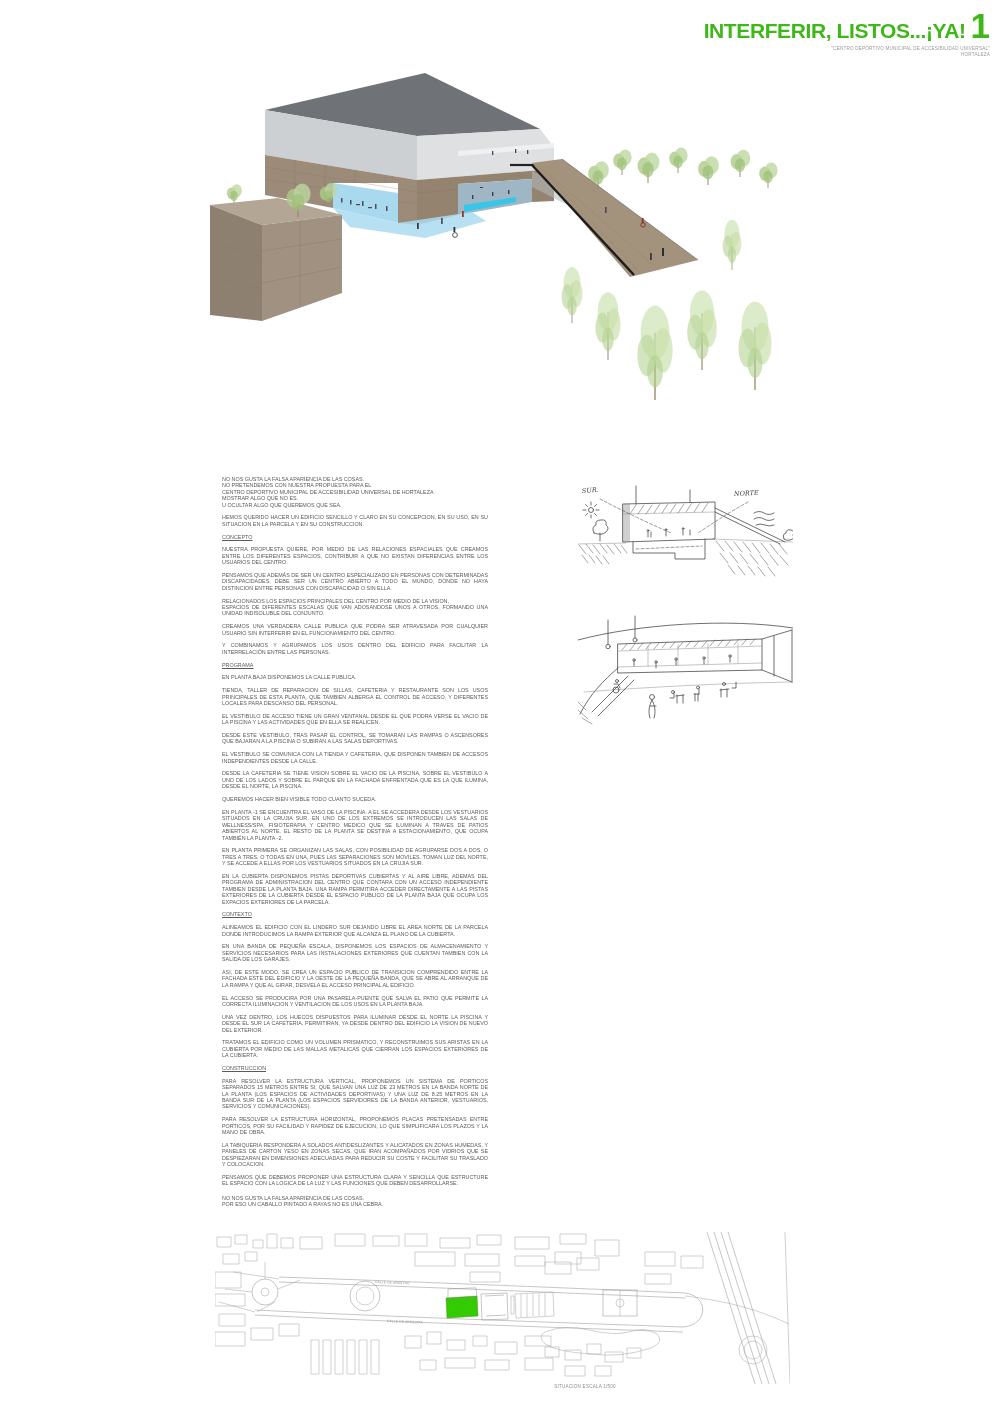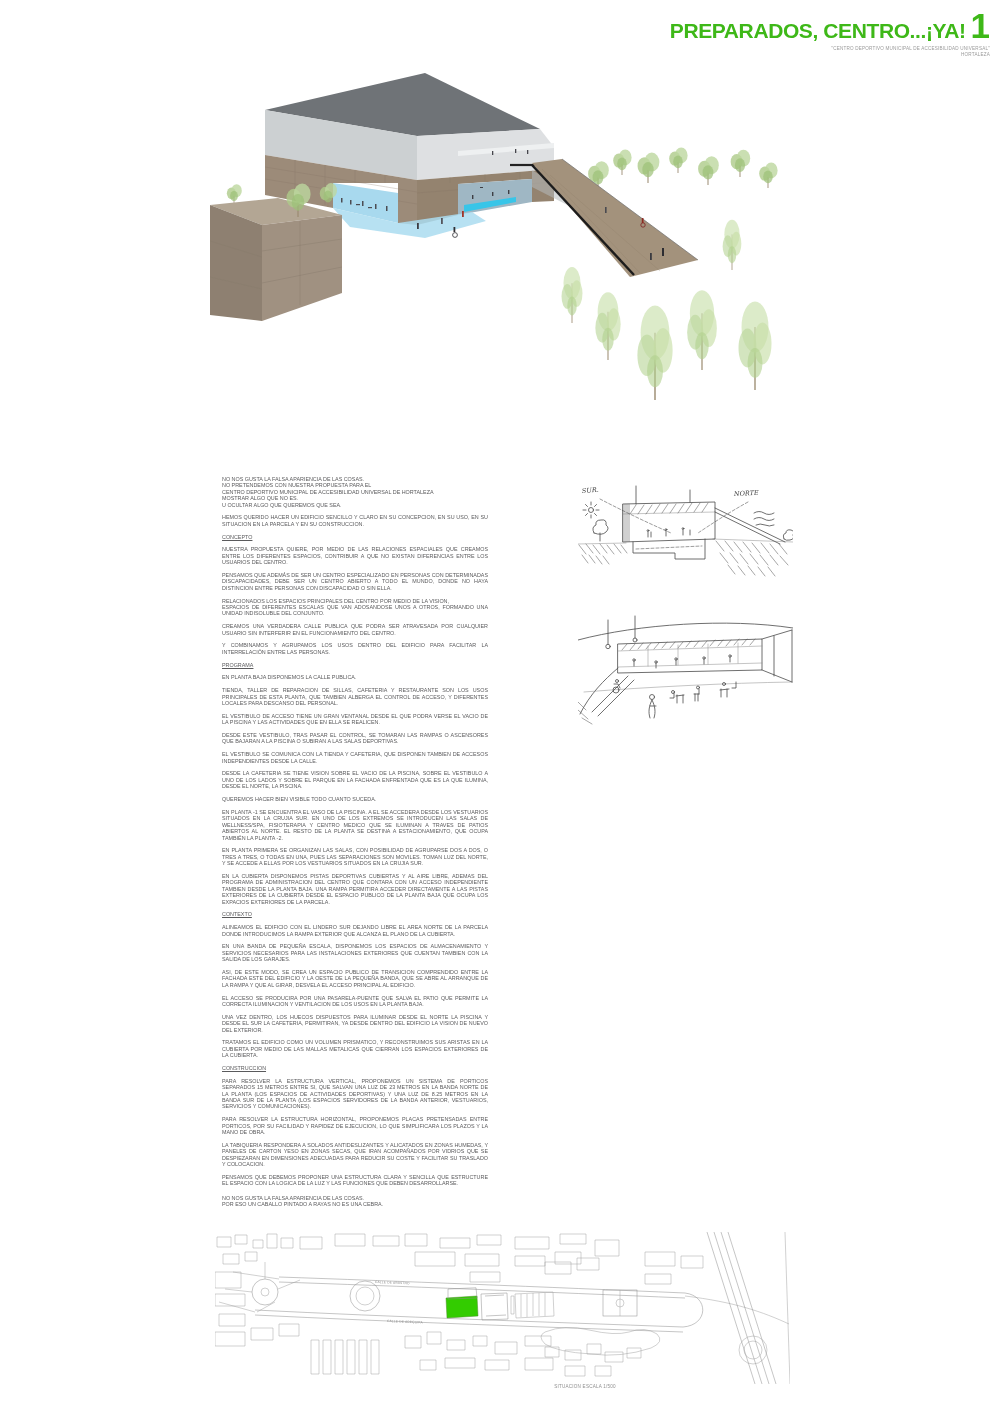--- a/index.html
+++ b/index.html
@@ -41,21 +41,21 @@
   .mp-dark{stroke:#8c8c8c;}
   .mp-label{font-size:3.2px;fill:#8c8c8c;letter-spacing:.2px;}
 </style>
 </head>
 <body>
 
 <div class="page">
 
   <div class="titleblock">
     <div class="title-row">
-      <span class="title-main">PREPARADOS, CENTRO...¡YA!</span><span class="title-num">1</span>
+      <span class="title-main">INTERFERIR, LISTOS...¡YA!</span><span class="title-num">1</span>
     </div>
     <div class="subtitle">
       <div>"CENTRO DEPORTIVO MUNICIPAL DE ACCESIBILIDAD UNIVERSAL"</div>
       <div>HORTALEZA</div>
     </div>
   </div>
 
   <svg class="fig-render" width="580" height="365" viewBox="0 0 580 365">
     <defs>
       <g id="tree">

